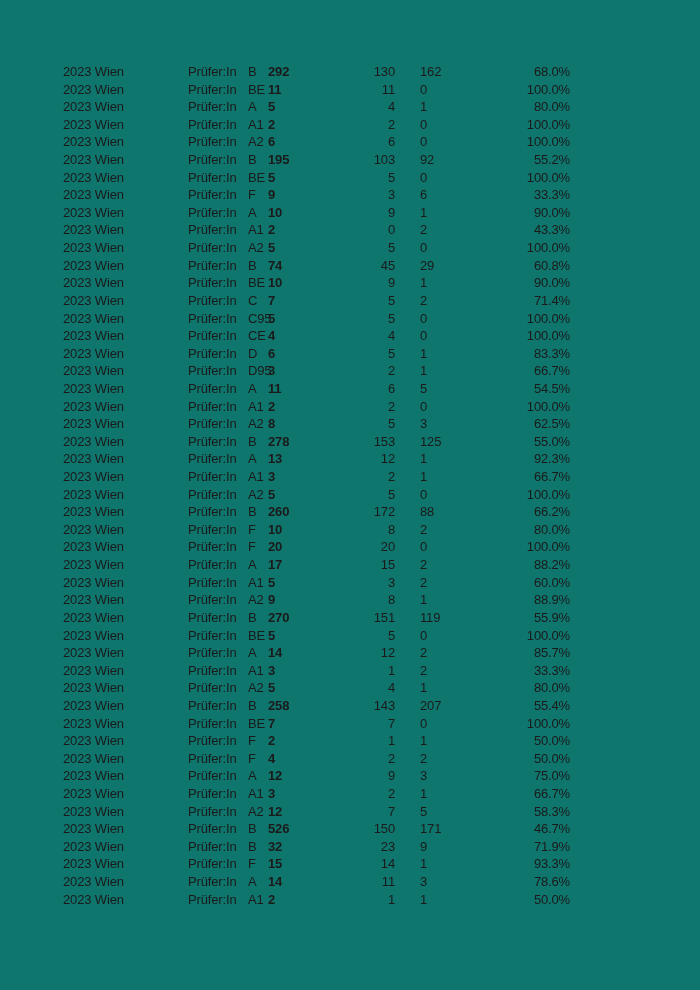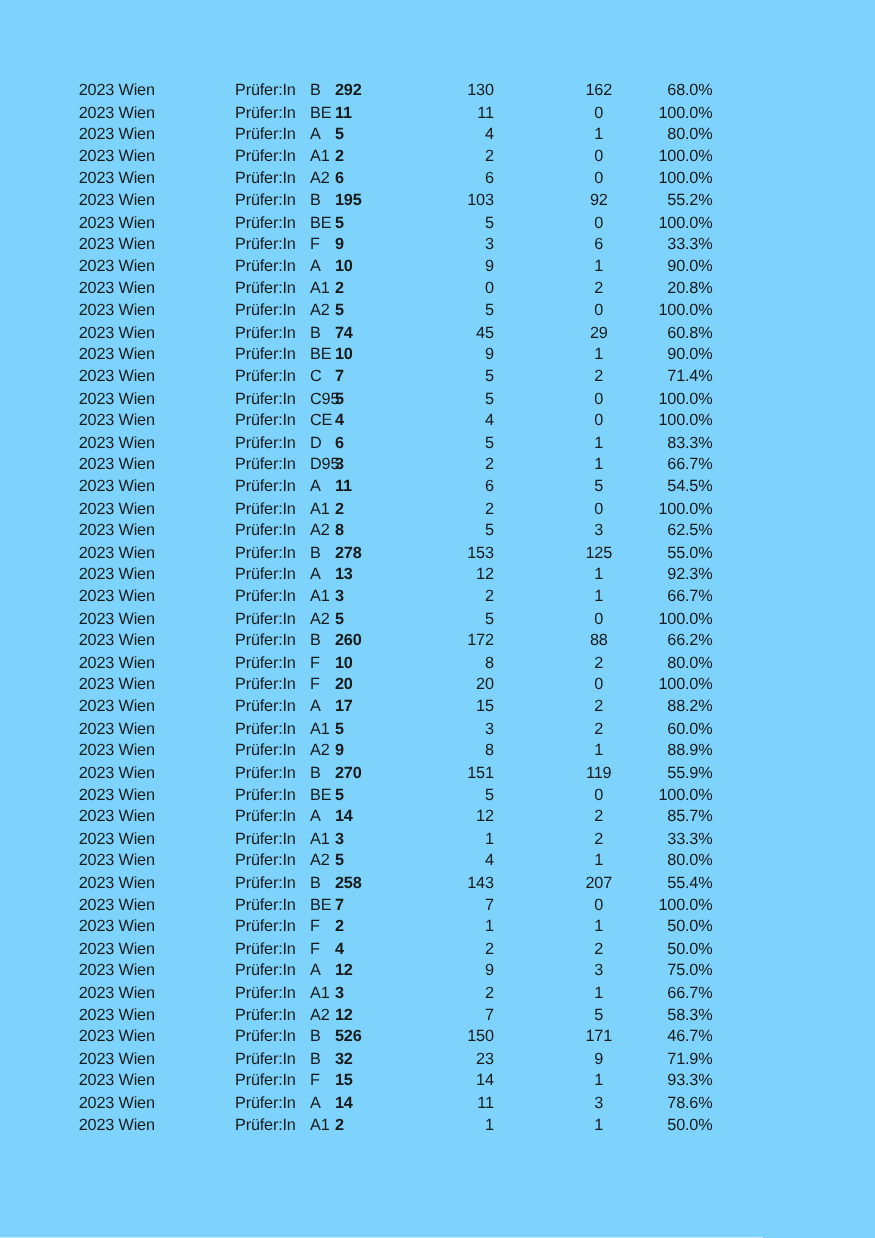--- a/index.html
+++ b/index.html
@@ -8,21 +8,21 @@
     width: 700px;
     height: 990px;
     background: #ffffff;
     overflow: hidden;
     font-family: "Liberation Sans", "DejaVu Sans", sans-serif;
   }
   .page {
     position: relative;
     width: 700px;
     height: 990px;
-    background: #7dd3fc;
+    background: #0f766e;
   }
   .table {
     position: absolute;
     top: 63px;
     left: 0;
     right: 0;
   }
   .row {
     position: relative;
     height: 17.62px;
@@ -31,21 +31,21 @@
     letter-spacing: -0.15px;
     color: #1a1a1a;
     white-space: nowrap;
   }
   .cell { position: absolute; top: 0; height: 17.62px; }
   .c-year     { left: 63px;  width: 120px; text-align: left;  }
   .c-examiner { left: 188px; width: 56px;  text-align: left;  }
   .c-class    { left: 248px; width: 46px;  text-align: left;  }
   .c-total    { left: 268px; width: 78px;  text-align: left; font-weight: bold; }
   .c-passed   { left: 340px; width: 55px;  text-align: right; }
-  .c-failed   { left: 444px; width: 70px;  text-align: center; }
+  .c-failed   { left: 420px; width: 70px;  text-align: left; }
   .c-rate     { left: 490px; width: 80px;  text-align: right; }
 </style>
 </head>
 <body>
 
 <div class="page">
   <div class="table">
       <div class="row">
     <span class="cell c-year">2023 Wien</span>
     <span class="cell c-examiner">Prüfer:In</span>
@@ -127,21 +127,21 @@
     <span class="cell c-failed">1</span>
     <span class="cell c-rate">90.0%</span>
   </div>
       <div class="row">
     <span class="cell c-year">2023 Wien</span>
     <span class="cell c-examiner">Prüfer:In</span>
     <span class="cell c-class">A1</span>
     <span class="cell c-total">2</span>
     <span class="cell c-passed">0</span>
     <span class="cell c-failed">2</span>
-    <span class="cell c-rate">20.8%</span>
+    <span class="cell c-rate">43.3%</span>
   </div>
       <div class="row">
     <span class="cell c-year">2023 Wien</span>
     <span class="cell c-examiner">Prüfer:In</span>
     <span class="cell c-class">A2</span>
     <span class="cell c-total">5</span>
     <span class="cell c-passed">5</span>
     <span class="cell c-failed">0</span>
     <span class="cell c-rate">100.0%</span>
   </div>

